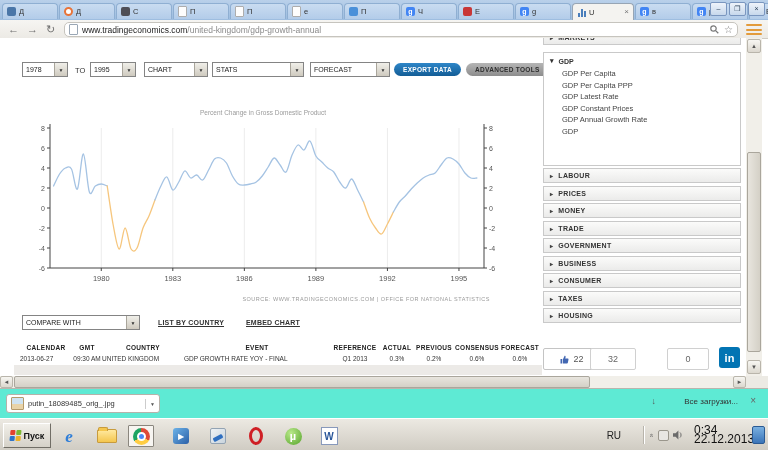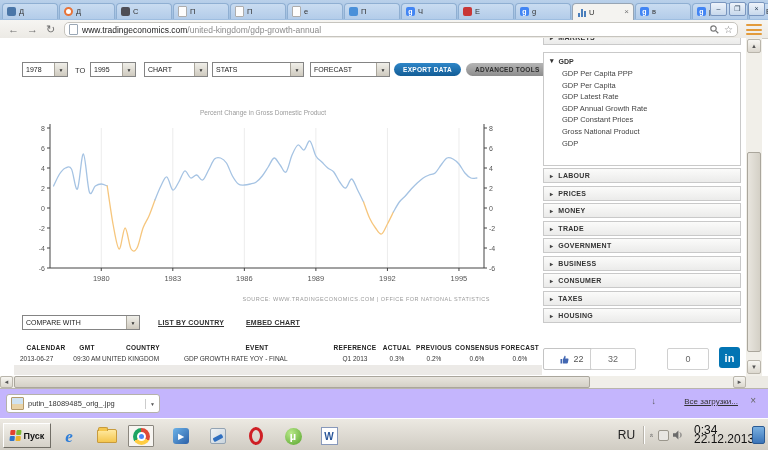--- a/index.html
+++ b/index.html
@@ -87,28 +87,28 @@
     border:1px solid #b9b5ab;border-radius:2px;font-size:6px;color:#555;text-align:center;line-height:13px;box-sizing:border-box}
   .vthumb{position:absolute;left:1px;top:114px;width:14px;height:200px;background:linear-gradient(90deg,#e8e5de,#d4d0c6);
     border:1px solid #aaa69c;border-radius:2px;box-sizing:border-box}
   .hscroll{position:absolute;left:0;top:376px;width:746px;height:12px;background:#f1efe9}
   .hbtn{position:absolute;top:0;width:13px;height:12px;background:linear-gradient(#f7f6f2,#dcd8cf);
     border:1px solid #b9b5ab;border-radius:2px;font-size:6px;color:#555;text-align:center;line-height:11px;box-sizing:border-box}
   .hthumb{position:absolute;left:14px;top:0;width:576px;height:12px;background:linear-gradient(#e8e5de,#d4d0c6);
     border:1px solid #aaa69c;border-radius:2px;box-sizing:border-box}
   .corner{position:absolute;left:746px;top:376px;width:22px;height:12px;background:#eceae4}
   
-  .shelf{position:absolute;left:0;top:388px;width:768px;height:30px;background:#c4b5fd;border-top:1px solid #b9b5ad}
+  .shelf{position:absolute;left:0;top:388px;width:768px;height:30px;background:#5eead4;border-top:1px solid #b9b5ad}
   .dlbtn{position:absolute;left:6px;top:5px;width:154px;height:19px;background:#fff;border:1px solid #b5b2aa;
     border-radius:3px;display:flex;align-items:center;gap:4px;padding:0 4px;box-sizing:border-box}
   .fileicon{width:11px;height:11px;border:1px solid #b59a6a;border-radius:1px;
     background:linear-gradient(#cfe3f2 55%,#e8d3a8 55%)}
   .dlname{font-size:7.5px;color:#333;white-space:nowrap;overflow:hidden;flex:1}
   .dlcaret{border-left:1px solid #ccc;padding-left:4px;font-size:5px;color:#555;height:10px;line-height:10px}
-  .alldl{position:absolute;right:30px;top:8px;font-size:8px;color:#333;text-decoration:underline}
+  .alldl{position:absolute;right:30px;top:8px;font-size:8px;color:#333;}
   .dlarrow{position:absolute;right:112px;top:7px;font-size:9px;font-weight:bold;color:#555}
   .shelfclose{position:absolute;right:12px;top:6px;font-size:10px;color:#666}
   
   .taskbar{position:absolute;left:0;top:418px;width:768px;height:32px;
     background:linear-gradient(#ece9e2,#cfcbc2);border-top:1px solid #fff}
   .startbtn{position:absolute;left:3px;top:4px;width:46px;height:23px;background:linear-gradient(#f1efe9,#d5d1c8);
     border:1px solid;border-color:#fff #716e66 #716e66 #fff;display:flex;align-items:center;gap:3px;
     justify-content:center;font-size:9px;font-weight:bold;color:#111}
   .flag{width:11px;height:11px;display:grid;grid-template-columns:5px 5px;grid-gap:1px;transform:skewX(-6deg)}
   .flag i{display:block;width:5px;height:5px;border-radius:1px}
@@ -119,21 +119,21 @@
   .ic-folder:before{content:"";position:absolute;left:0;top:-3px;width:8px;height:3px;background:#f4c64e;border:1px solid #c89b3c;border-bottom:none;border-radius:2px 2px 0 0}
   .ic-chrome{width:17px;height:17px;border-radius:50%;background:conic-gradient(#dd4b39 0 33%,#ffcd42 0 66%,#1da462 0 100%);position:relative}
   .ic-chrome:after{content:"";position:absolute;left:4px;top:4px;width:9px;height:9px;border-radius:50%;background:#4c8bf5;border:2px solid #fff;box-sizing:border-box}
   .ic-wmp{width:16px;height:16px;border-radius:3px;background:linear-gradient(135deg,#6db3e8,#2b5fa7);color:#fff;font-size:8px;display:flex;align-items:center;justify-content:center}
   .ic-paint{width:16px;height:16px;background:linear-gradient(135deg,#eef2f5,#c9d4dd);border:1px solid #93a3b3;border-radius:2px;position:relative;box-sizing:border-box}
   .ic-paint:after{content:"";position:absolute;left:2px;top:7px;width:10px;height:4px;background:#2f6fc0;transform:rotate(-28deg);border-radius:1px}
   .ic-opera{width:8px;height:12px;border:3.5px solid #cf1f25;border-radius:50%}
   .ic-utorrent{width:17px;height:17px;border-radius:50%;background:radial-gradient(circle at 35% 30%,#b9e98a,#55a32a);color:#fff;font-weight:bold;font-size:11px;line-height:17px;text-align:center}
   .ic-word{width:15px;height:16px;background:#fff;border:1px solid #8899bb;color:#2b579a;font-weight:bold;font-size:10px;display:flex;align-items:center;justify-content:center}
   .tray{position:absolute;right:0;top:4px;height:24px;display:flex;align-items:center}
-  .tray .lang{font-size:12px;color:#222;margin-right:8px}
+  .tray .lang{font-size:10px;color:#222;margin-right:22px}
   .tray .tsep{width:1px;height:18px;background:#b8b4ab;margin-right:5px;border-right:1px solid #fff}
   .chev{font-size:7px;color:#555;transform:rotate(90deg);display:inline-block;margin-right:4px}
   .handic{width:9px;height:9px;background:#e8e6e2;border:1px solid #9a968c;border-radius:2px;margin-right:4px}
   .clock{width:52px;text-align:left;font-size:12px;line-height:9px;color:#111;margin:0 6px}
   .showdesk{width:11px;height:16px;background:linear-gradient(#7ab0e0,#3a74b8);border:1px solid #2a5a94;border-radius:2px;margin-right:3px}
 </style>
 </head>
 <body>
 
 <div class="screen">
@@ -358,26 +358,25 @@
     <div class="sbar" style="left:543px;top:-8px">
       <span class="caret">▸</span>
       <span>MARKETS</span>
     </div>
     <div class="gdpbox">
       <div class="gdphead">
         <span class="caret">▾</span>
         <span>GDP</span>
       </div>
       <div class="gdpitems" id="gdp-items">
+          <div>GDP Per Capita</div>
           <div>GDP Per Capita PPP</div>
-          <div>GDP Per Capita</div>
           <div>GDP Latest Rate</div>
+          <div>GDP Constant Prices</div>
           <div>GDP Annual Growth Rate</div>
-          <div>GDP Constant Prices</div>
-          <div>Gross National Product</div>
           <div>GDP</div>
         </div>
     </div>
     <div id="sb-bars">
         <div class="sbar" style="left: 543px; top: 130px;">
           <span class="caret">▸</span>
           <span>LABOUR</span>
         </div>
         <div class="sbar" style="left: 543px; top: 147.5px;">
           <span class="caret">▸</span>

